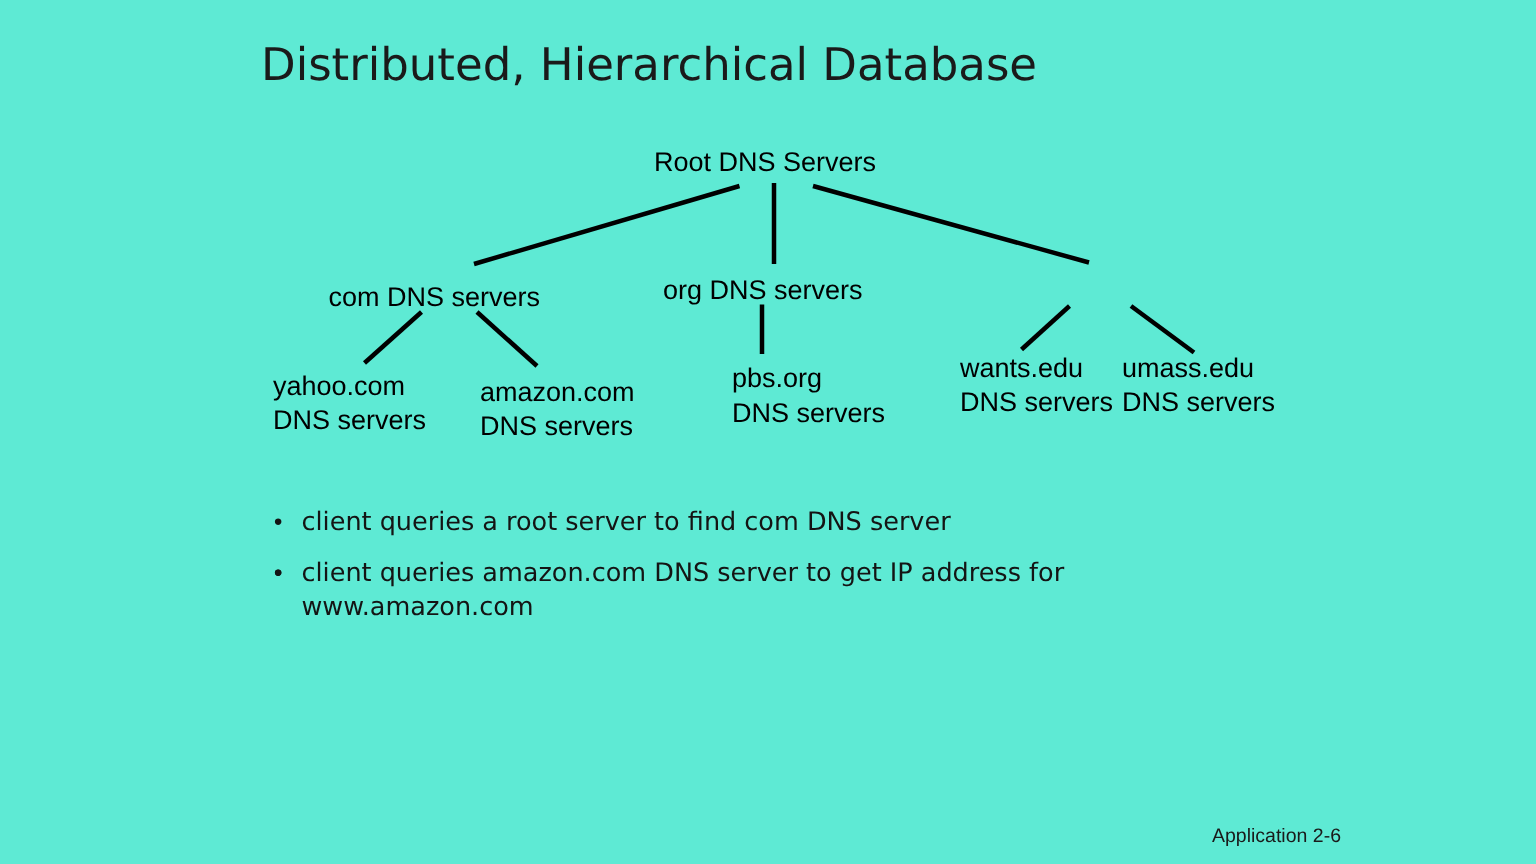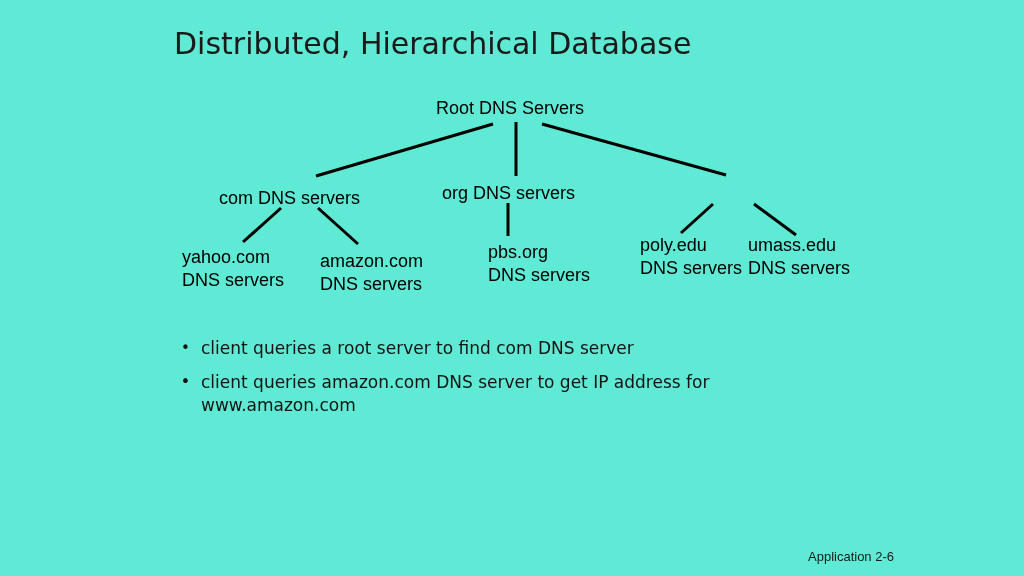--- a/index.html
+++ b/index.html
@@ -153,21 +153,21 @@
       <span>amazon.com</span>
       <span class="line2">DNS servers</span>
     </div>
 
     <div class="node" style="left:460px; top:241px;margin-left:16px;">
       <span>pbs.org</span>
       <span class="line2">DNS servers</span>
     </div>
 
     <div class="node" style="left:628px; top:234px;">
-      <span>poly.edu</span>
+      <span>wants.edu</span>
       <span class="line2">DNS servers</span>
     </div>
 
     <div class="node" style="left:736px; top:234px;">
       <span>umass.edu</span>
       <span class="line2">DNS servers</span>
     </div>
 
   </div>
 

